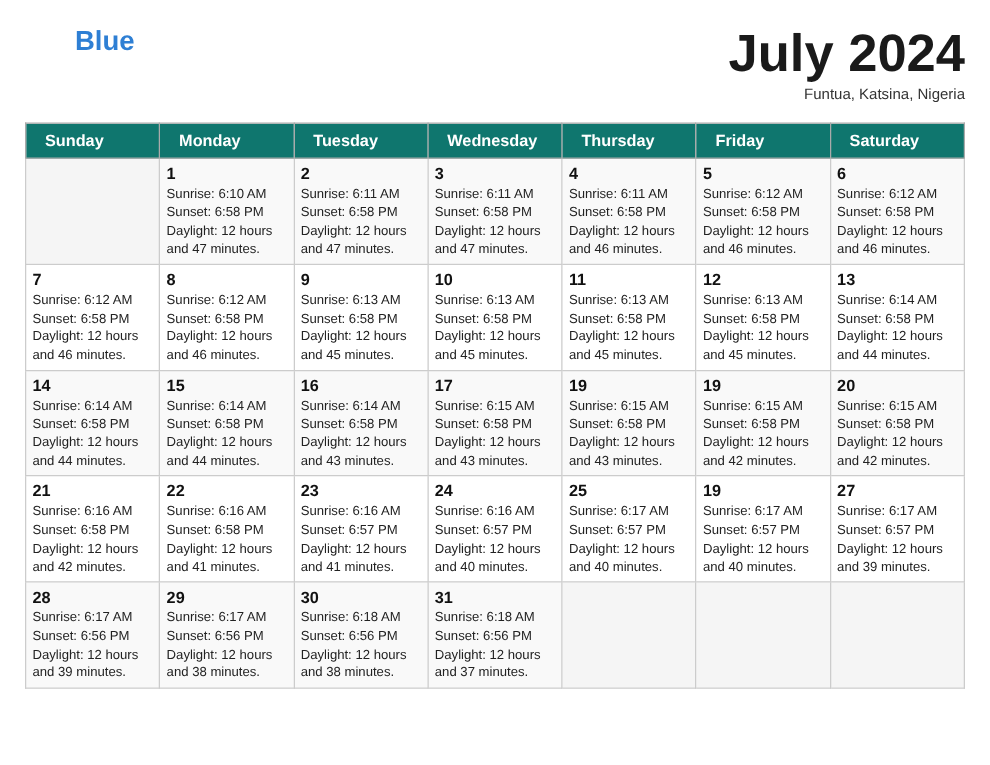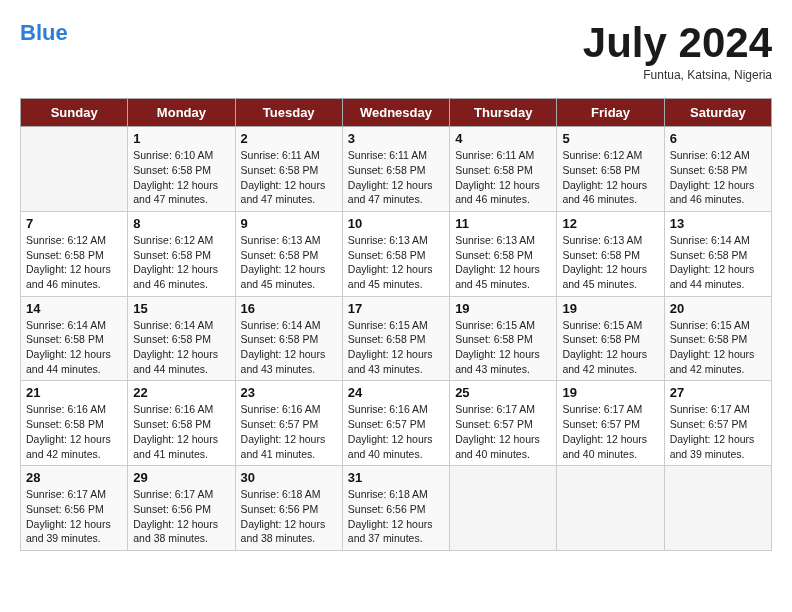--- a/index.html
+++ b/index.html
@@ -46,24 +46,24 @@
       font-size: 12px;
       color: #333;
       margin-top: 2px;
     }
     .calendar {
       width: 100%;
       border-collapse: collapse;
       font-size: 11px;
     }
     .calendar th {
-      background-color: #7f1d1d;
+      background-color: #0f766e;
       color: #fff;
-      padding: 6px 5px;
-      text-align: center;
+      padding: 6px 15px;
+      text-align: left;
       font-size: 13px;
       font-weight: bold;
       border: 1px solid #aaa;
     }
     .calendar td {
       border: 1px solid #ccc;
       vertical-align: top;
       padding: 4px 5px;
       width: calc(100% / 7);
       min-height: 80px;
@@ -83,21 +83,21 @@
       line-height: 1.4;
       font-size: 10.5px;
     }
     .empty-cell { background: #f5f5f5 !important; }
   </style>
 </head>
 <body>
 
 <div class="header">
   <div class="logo">
-    <div style="font-size:22px; font-weight:bold;">
+    <div style="font-size:22px; font-weight:bold;margin-left:40px;">
       <span class="logo-blue">Blue</span>
     </div>
   </div>
   <div class="title-area">
     <div class="month-title">July 2024</div>
     <div class="location">Funtua, Katsina, Nigeria</div>
   </div>
 </div>
 
 <table class="calendar">

